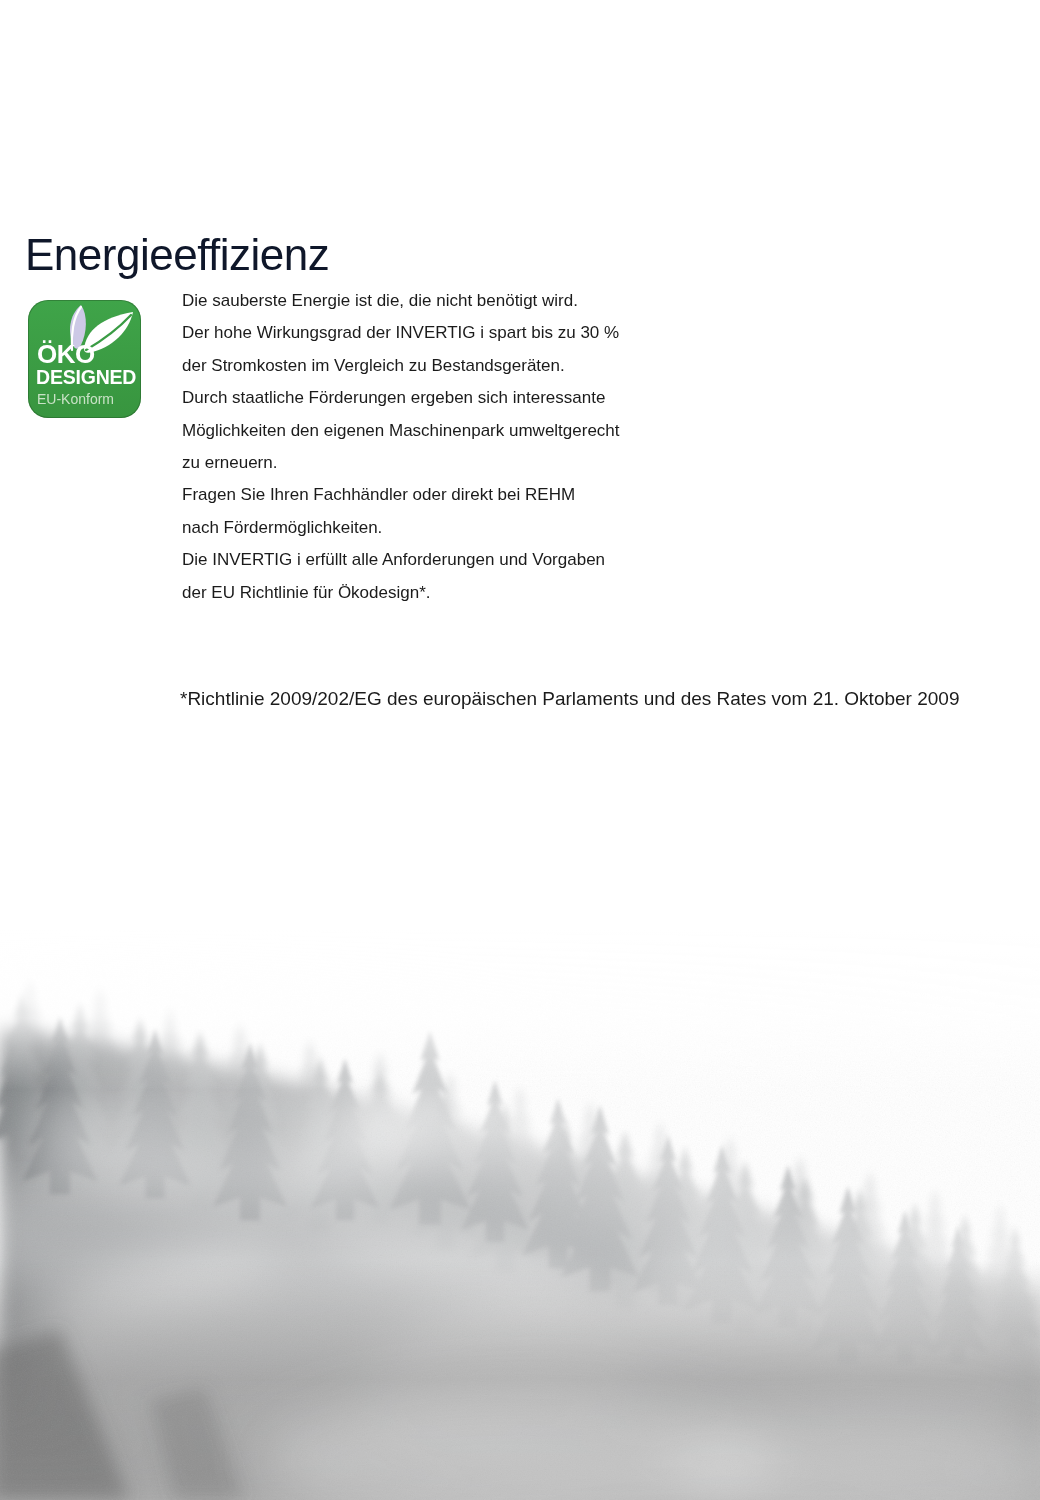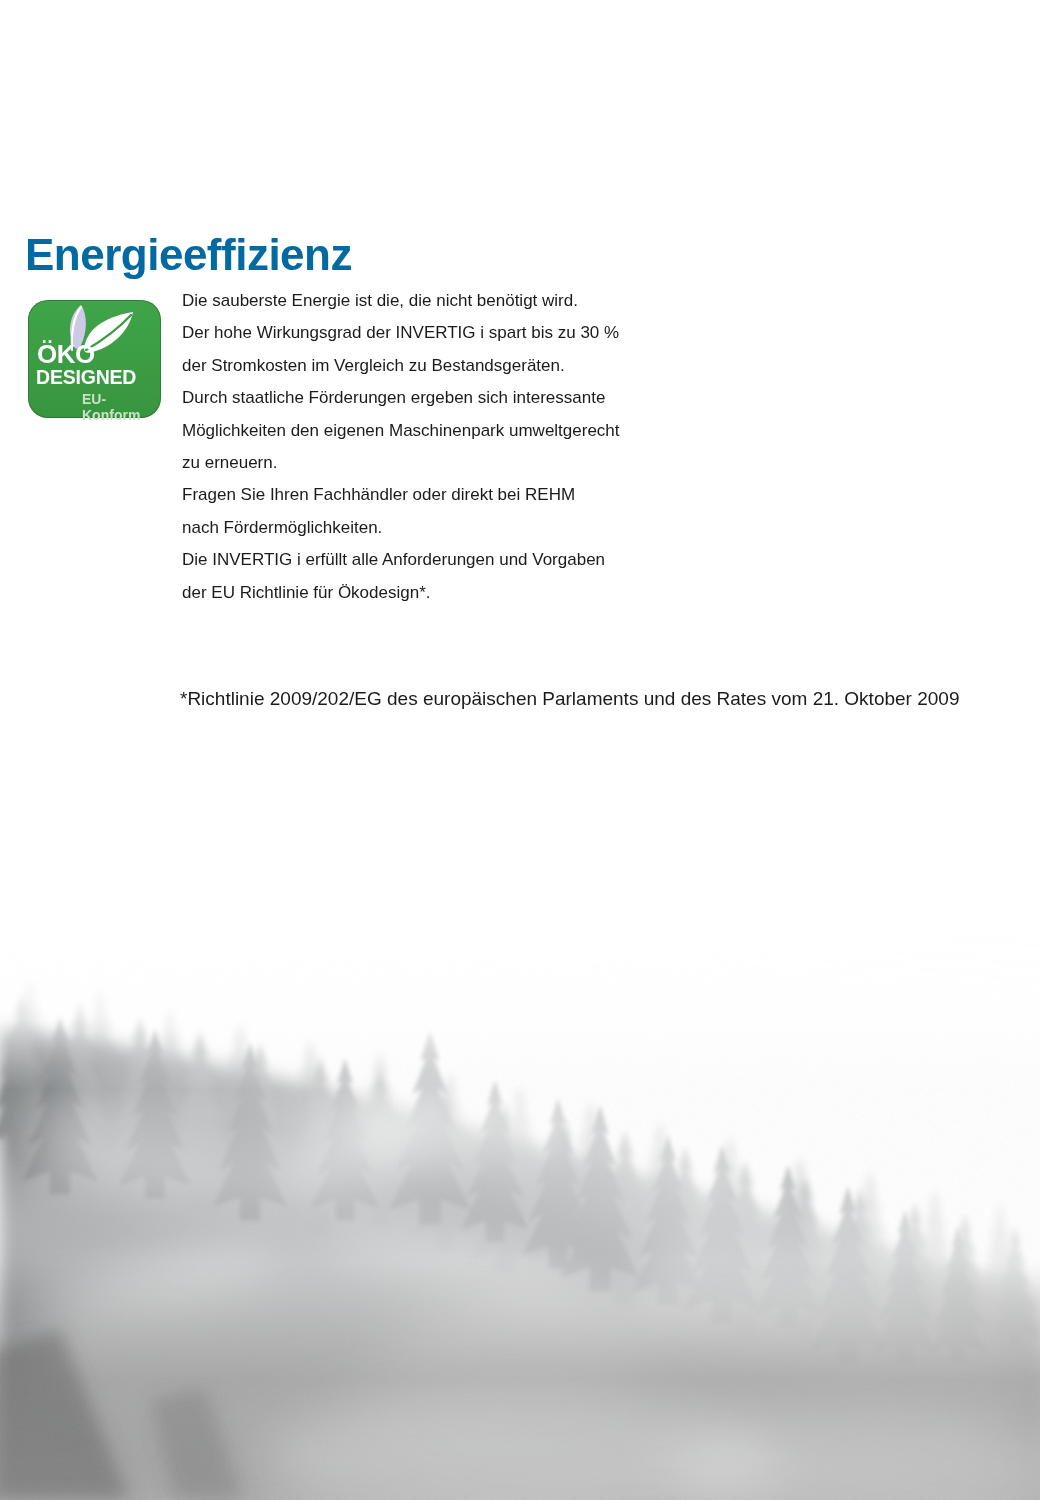--- a/index.html
+++ b/index.html
@@ -2,32 +2,32 @@
 <html><head>
 <meta charset="utf-8">
 <style>
   html,body { margin:0; padding:0; }
   body {
     width:1040px; height:1500px; position:relative; background:#ffffff;
     font-family:"Liberation Sans", sans-serif; overflow:hidden;
   }
   .page-title {
     position:absolute; left:25px; top:201px;
-    font-size:44px; font-weight:bold; color:#0369a1; letter-spacing:-0.5px;
+    font-size:44px; font-weight:normal; color:#0f172a; letter-spacing:-0.5px;
   }
   .badge {
-    position:absolute; left:28px; top:300px; width:133px; height:118px;
+    position:absolute; left:28px; top:300px; width:113px; height:118px;
     border-radius:20px;
     background:linear-gradient(180deg,#3fa449 0%,#38953f 100%);
     box-shadow: inset 0 0 0 1px rgba(25,70,30,.35);
   }
   .badge .leaves { position:absolute; left:32px; top:3px; width:76px; height:52px; }
   .badge .t1 { position:absolute; left:9px; top:39px; font-size:26px; font-weight:bold; color:#ffffff; letter-spacing:-0.5px; }
   .badge .t2 { position:absolute; left:8px; top:66px; font-size:19.5px; font-weight:bold; color:#ffffff; letter-spacing:-0.2px; }
-  .badge .t3 { position:absolute; left:9px; top:91px; font-size:14px; font-weight:bold; color:#c9e2c6;margin-left:45px; }
+  .badge .t3 { position:absolute; left:9px; top:91px; font-size:14px; font-weight:normal; color:#c9e2c6; }
   .body-text {
     position:absolute; left:182px; top:285px; width:790px;
     font-size:17px; line-height:32.4px; color:#1b1b1b; white-space:pre-line;
   }
   .footnote {
     position:absolute; left:180px; top:688px;
     font-size:19px; color:#1b1b1b;
   }
   .forest { position:absolute; left:0; top:930px; width:1040px; height:570px; display:block; }
 </style>

